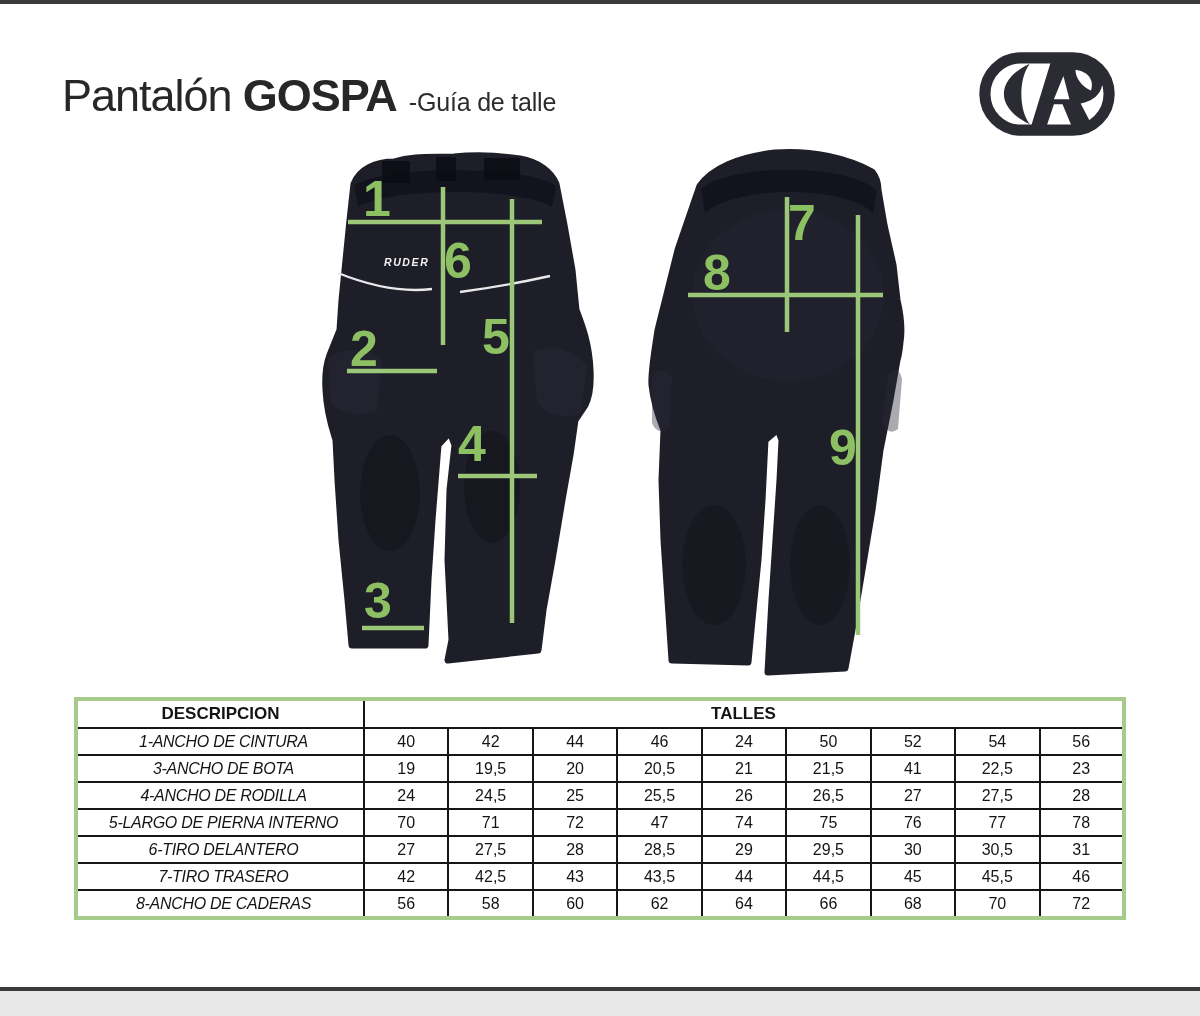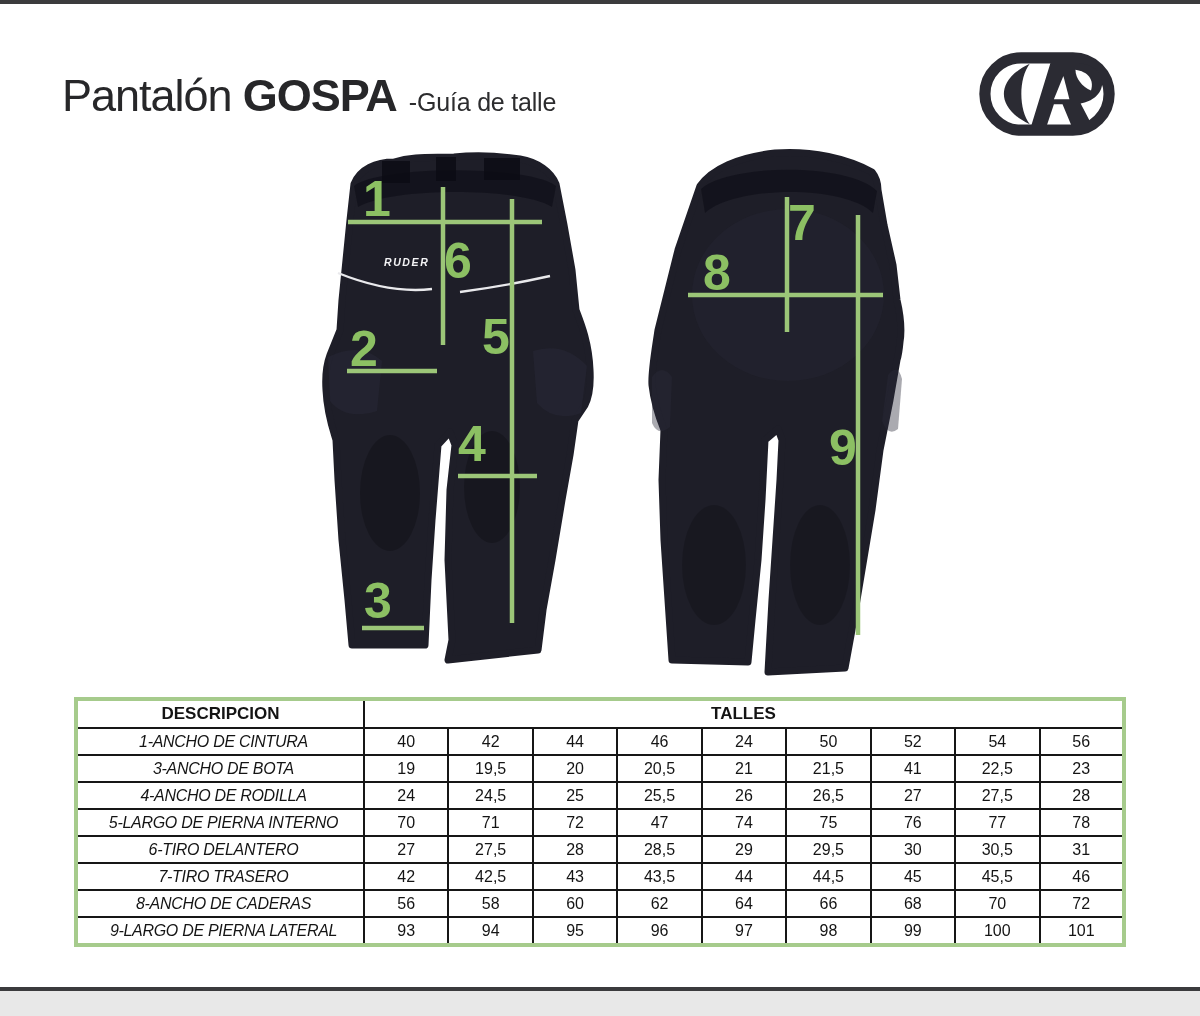--- a/index.html
+++ b/index.html
@@ -236,28 +236,16 @@
           <td>56</td>
           <td>58</td>
           <td>60</td>
           <td>62</td>
           <td>64</td>
           <td>66</td>
           <td>68</td>
           <td>70</td>
           <td>72</td>
         </tr>
-        <tr>
-          <td class="row-label">9-LARGO DE PIERNA LATERAL</td>
-          <td>93</td>
-          <td>94</td>
-          <td>95</td>
-          <td>96</td>
-          <td>97</td>
-          <td>98</td>
-          <td>99</td>
-          <td>100</td>
-          <td>101</td>
-        </tr>
       </tbody>
   </table>
 
 </div>
 
 </body></html>

